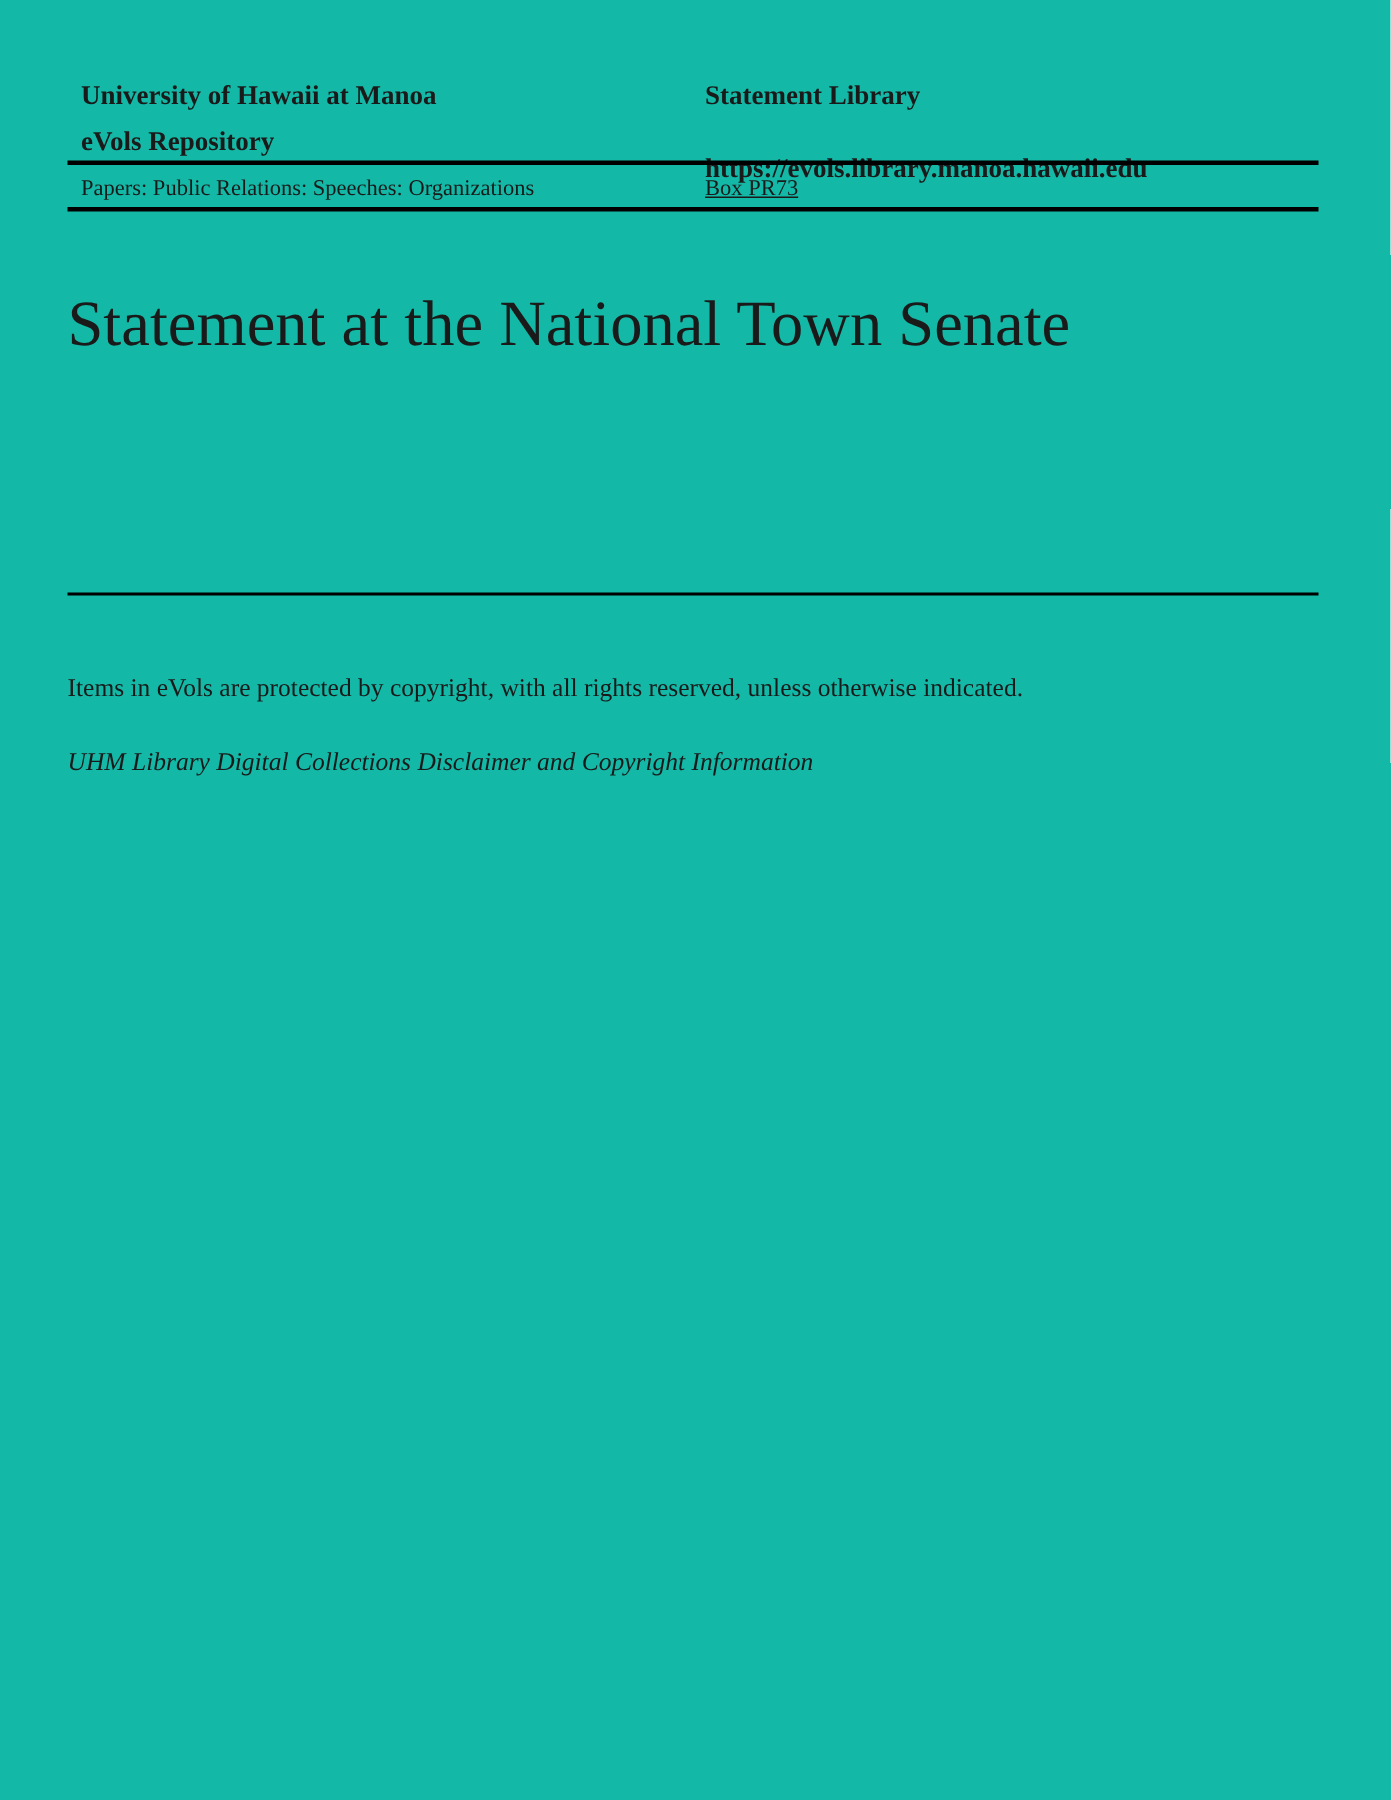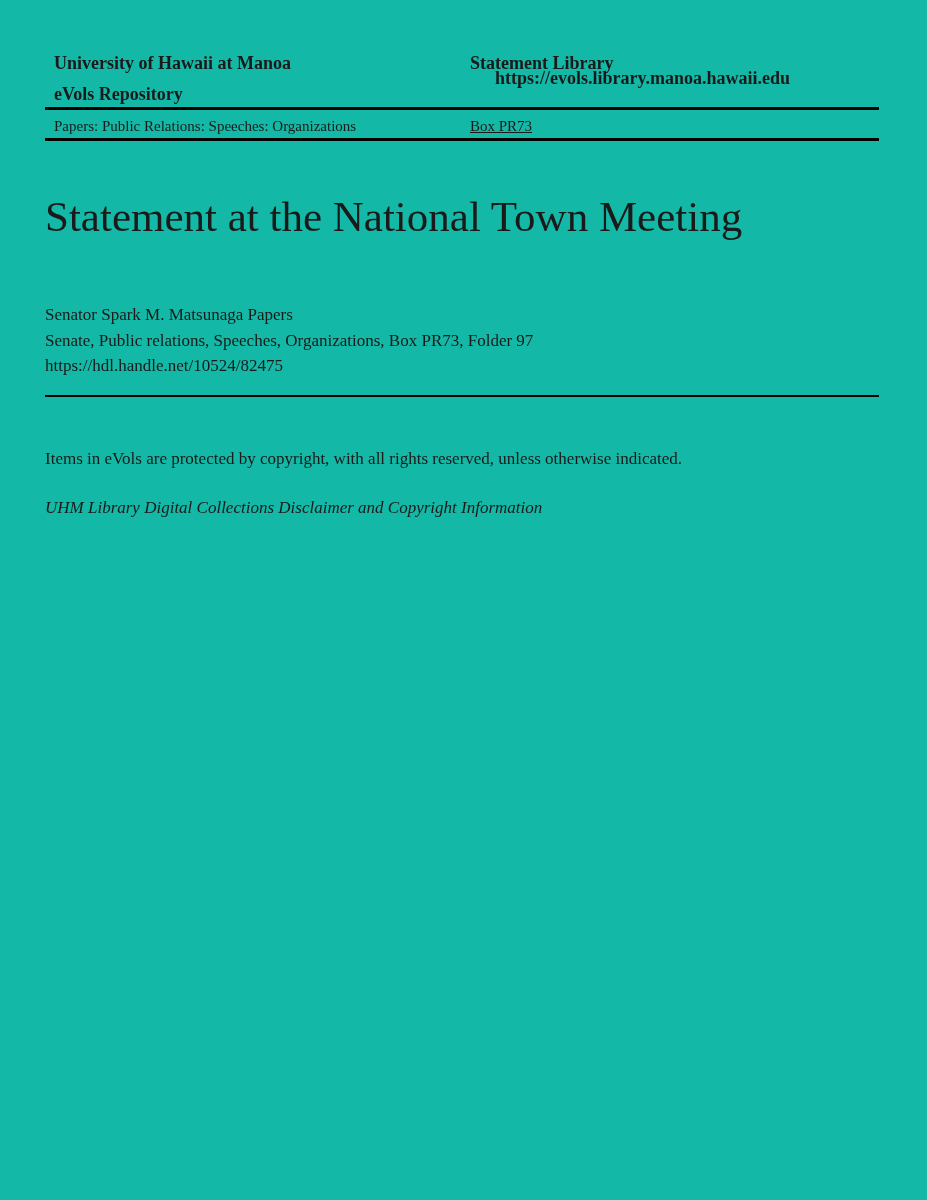--- a/index.html
+++ b/index.html
@@ -15,21 +15,21 @@
     height: 1200px;
     background: #14b8a6;
     overflow: hidden;
   }
   .abs { position: absolute; }
 
   
   .hdr-line1-left  { left: 54px;  top: 53px;  font-size: 18px; font-weight: bold; }
   .hdr-line2-left  { left: 54px;  top: 84px;  font-size: 18px; font-weight: bold; }
   .hdr-line1-right { left: 470px; top: 53px;  font-size: 18px; font-weight: bold; }
-  .hdr-line2-right { left: 470px; top: 68px;  font-size: 18px; font-weight: bold; margin-left: 25px; }
+  .hdr-line2-right { left: 470px; top: 102px;  font-size: 18px; font-weight: bold; }
 
   .rule {
     position: absolute;
     left: 45px;
     width: 834px;
     background: #000000;
   }
   .rule-1 { top: 107px; height: 3px; }
   .rule-2 { top: 138px; height: 3px; }
   .rule-3 { top: 395px; height: 2px; }
@@ -88,27 +88,22 @@
   <div class="abs hdr-line2-right">https://evols.library.manoa.hawaii.edu</div>
 
   <div class="rule rule-1"></div>
 
   <div class="abs sub-left">Papers: Public Relations: Speeches: Organizations</div>
 
   <div class="abs sub-right">Box PR73</div>
 
   <div class="rule rule-2"></div>
 
-  <h1 class="abs doc-title">Statement at the National Town Meeting</h1>
+  <h1 class="abs doc-title">Statement at the National Town Senate</h1>
 
-  <div class="abs meta">
-    <div>Senator Spark M. Matsunaga Papers</div>
-    <div>Senate, Public relations, Speeches, Organizations, Box PR73, Folder 97</div>
-    <div>https://hdl.handle.net/10524/82475</div>
-  </div>
 
   <div class="rule rule-3"></div>
 
   <p class="abs copyright">Items in eVols are protected by copyright, with all rights reserved, unless otherwise indicated.</p>
 
   <p class="abs disclaimer">UHM Library Digital Collections Disclaimer and Copyright Information</p>
 
 </div>
 
 </body></html>

